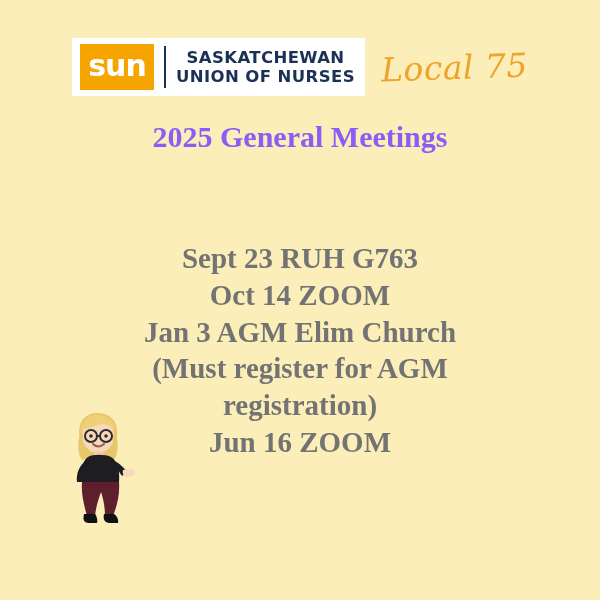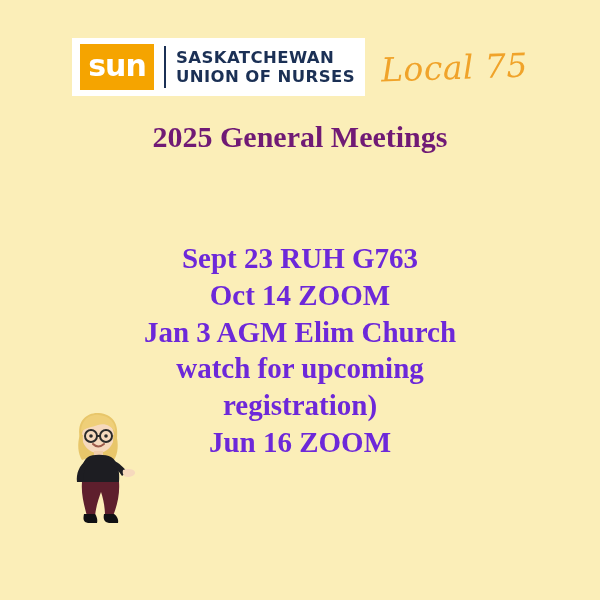--- a/index.html
+++ b/index.html
@@ -68,54 +68,55 @@
   .logo-words {
     display: flex;
     flex-direction: column;
     justify-content: center;
     font-family: "DejaVu Sans", sans-serif;
     font-weight: bold;
     color: #1b3055;
     font-size: 16.5px;
     line-height: 1.18;
     letter-spacing: 0.4px;
+    text-align: center;
   }
 
   .local-tag {
     font-family: "DejaVu Serif", serif;
     font-style: italic;
     font-size: 33px;
     color: #f0a32a;
     margin-left: 16px;
     font-weight: normal;
     letter-spacing: 0.5px;
     transform: rotate(-2deg);
   }
 
   
   .title-block {
     position: absolute;
     top: 118px;
     left: 0;
     width: 600px;
     text-align: center;
-    color: #701a75;
+    color: #8b5cf6;
     font-weight: bold;
     font-size: 30px;
     line-height: 1.25;
   }
 
   
   .body-block {
     position: absolute;
     top: 240px;
     left: 0;
     width: 600px;
     text-align: center;
-    color: #6d28d9;
+    color: #737373;
     font-weight: bold;
     font-size: 29px;
     line-height: 1.27;
   }
 
   .body-block .line {
     display: block;
   }
 
   
@@ -147,21 +148,21 @@
   </div>
 
   <div class="title-block">
     <div>2025 General Meetings</div>
   </div>
 
   <div class="body-block">
     <span class="line">Sept 23 RUH G763</span>
     <span class="line">Oct 14 ZOOM</span>
     <span class="line">Jan 3 AGM Elim Church</span>
-    <span class="line">watch for upcoming</span>
+    <span class="line">(Must register for AGM</span>
     <span class="line">registration)</span>
     <span class="line">Jun 16 ZOOM</span>
   </div>
 
   <svg class="avatar" viewBox="0 0 74 118">
 
     <path d="M14 28 C10 10, 22 2, 33 3 C46 4, 53 13, 51 28 C50 38, 47 44, 44 47 L20 47 C16 43, 15 36, 14 28 Z" fill="#e8c66a"></path>
 
     <ellipse cx="32" cy="26" rx="16" ry="17" fill="#f6d9bd"></ellipse>
 

